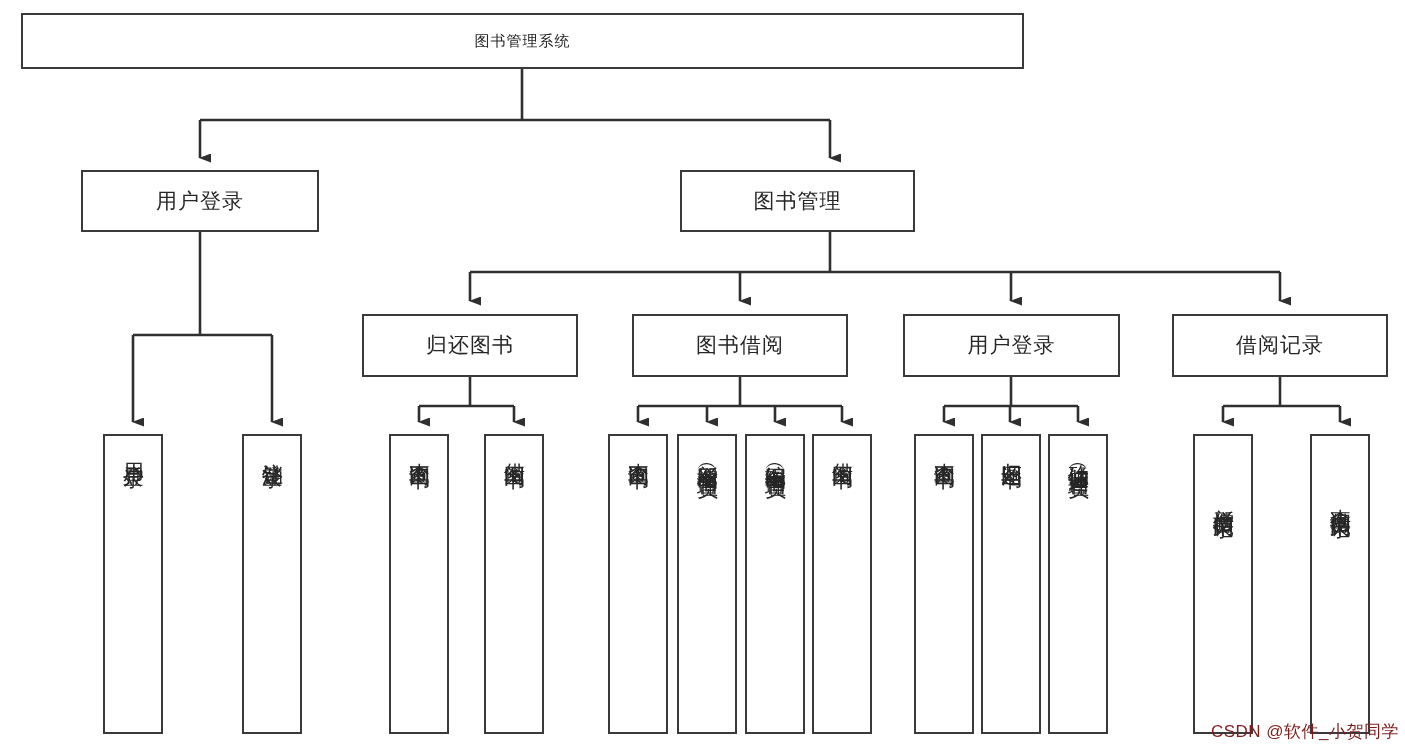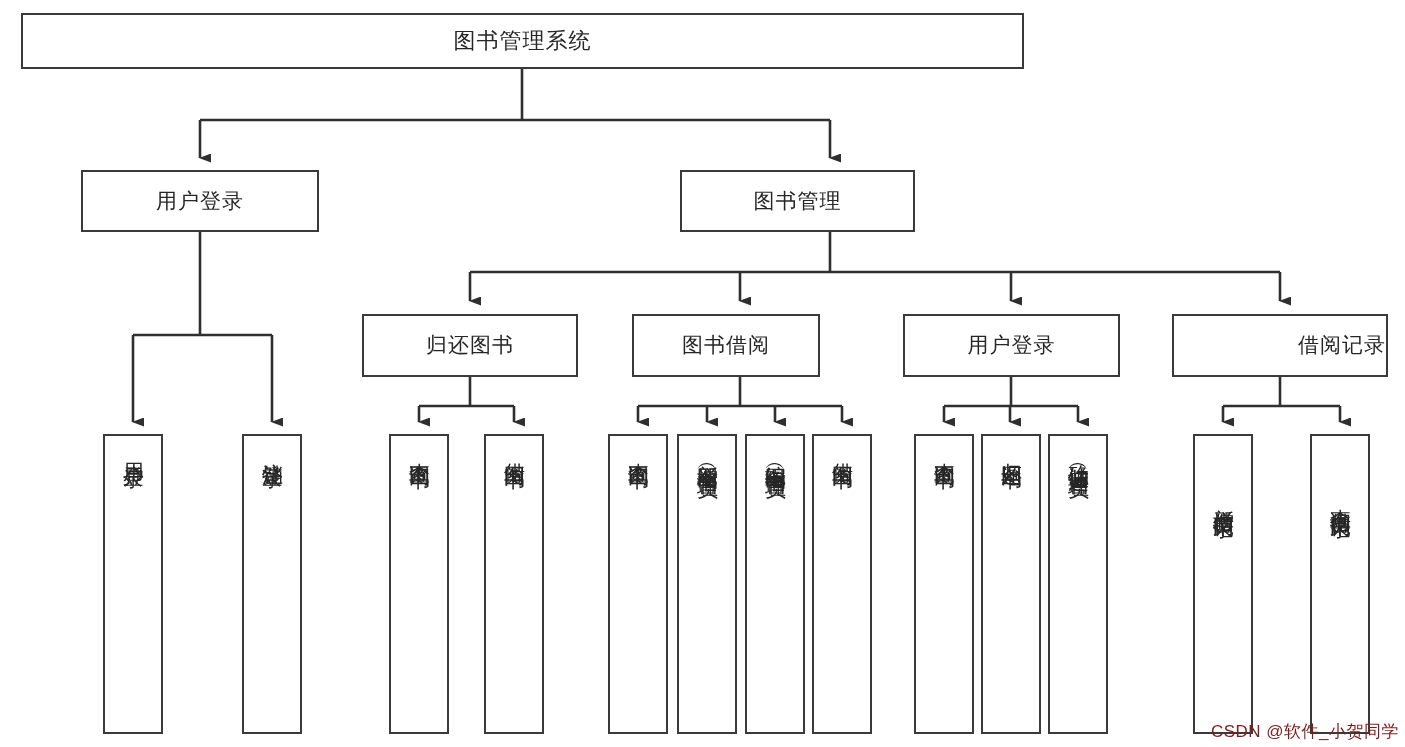--- a/index.html
+++ b/index.html
@@ -23,21 +23,21 @@
     justify-content:center;
     color:#262626;
     z-index:2;
   }
   .node .lbl{
     font-size:21px;
     line-height:1.15;
     letter-spacing:1px;
     white-space:nowrap;
   }
-  .node.root .lbl{font-size:22px;}
+  .node.root .lbl{font-size:15px;}
   .node.leaf{
     border-width:2px;
     align-items:flex-start;
     justify-content:center;
     padding-top:4px;
   }
   .node.leaf .lbl{
     writing-mode:vertical-rl;
     text-orientation:upright;
     font-size:21px;
@@ -121,27 +121,27 @@
   <div class="node" style="left:81px;top:170px;width:238px;height:62px;">
     <span class="lbl">用户登录</span>
   </div>
   <div class="node" style="left:680px;top:170px;width:235px;height:62px;">
     <span class="lbl">图书管理</span>
   </div>
 
   <div class="node" style="left:362px;top:314px;width:216px;height:63px;">
     <span class="lbl">归还图书</span>
   </div>
-  <div class="node" style="left:632px;top:314px;width:188px;height:63px;">
+  <div class="node" style="left:632px;top:314px;width:216px;height:63px;">
     <span class="lbl">图书借阅</span>
   </div>
   <div class="node" style="left:903px;top:314px;width:217px;height:63px;">
     <span class="lbl">用户登录</span>
   </div>
-  <div class="node" style="left:1172px;top:314px;width:216px;height:63px;justify-content:flex-end;">
+  <div class="node" style="left:1172px;top:314px;width:216px;height:63px;">
     <span class="lbl">借阅记录</span>
   </div>
 
   <div class="node leaf" style="left:103px;top:434px;width:60px;height:300px;">
     <span class="lbl">用户登录</span>
   </div>
   <div class="node leaf" style="left:242px;top:434px;width:60px;height:300px;">
     <span class="lbl">注销登录</span>
   </div>
 

